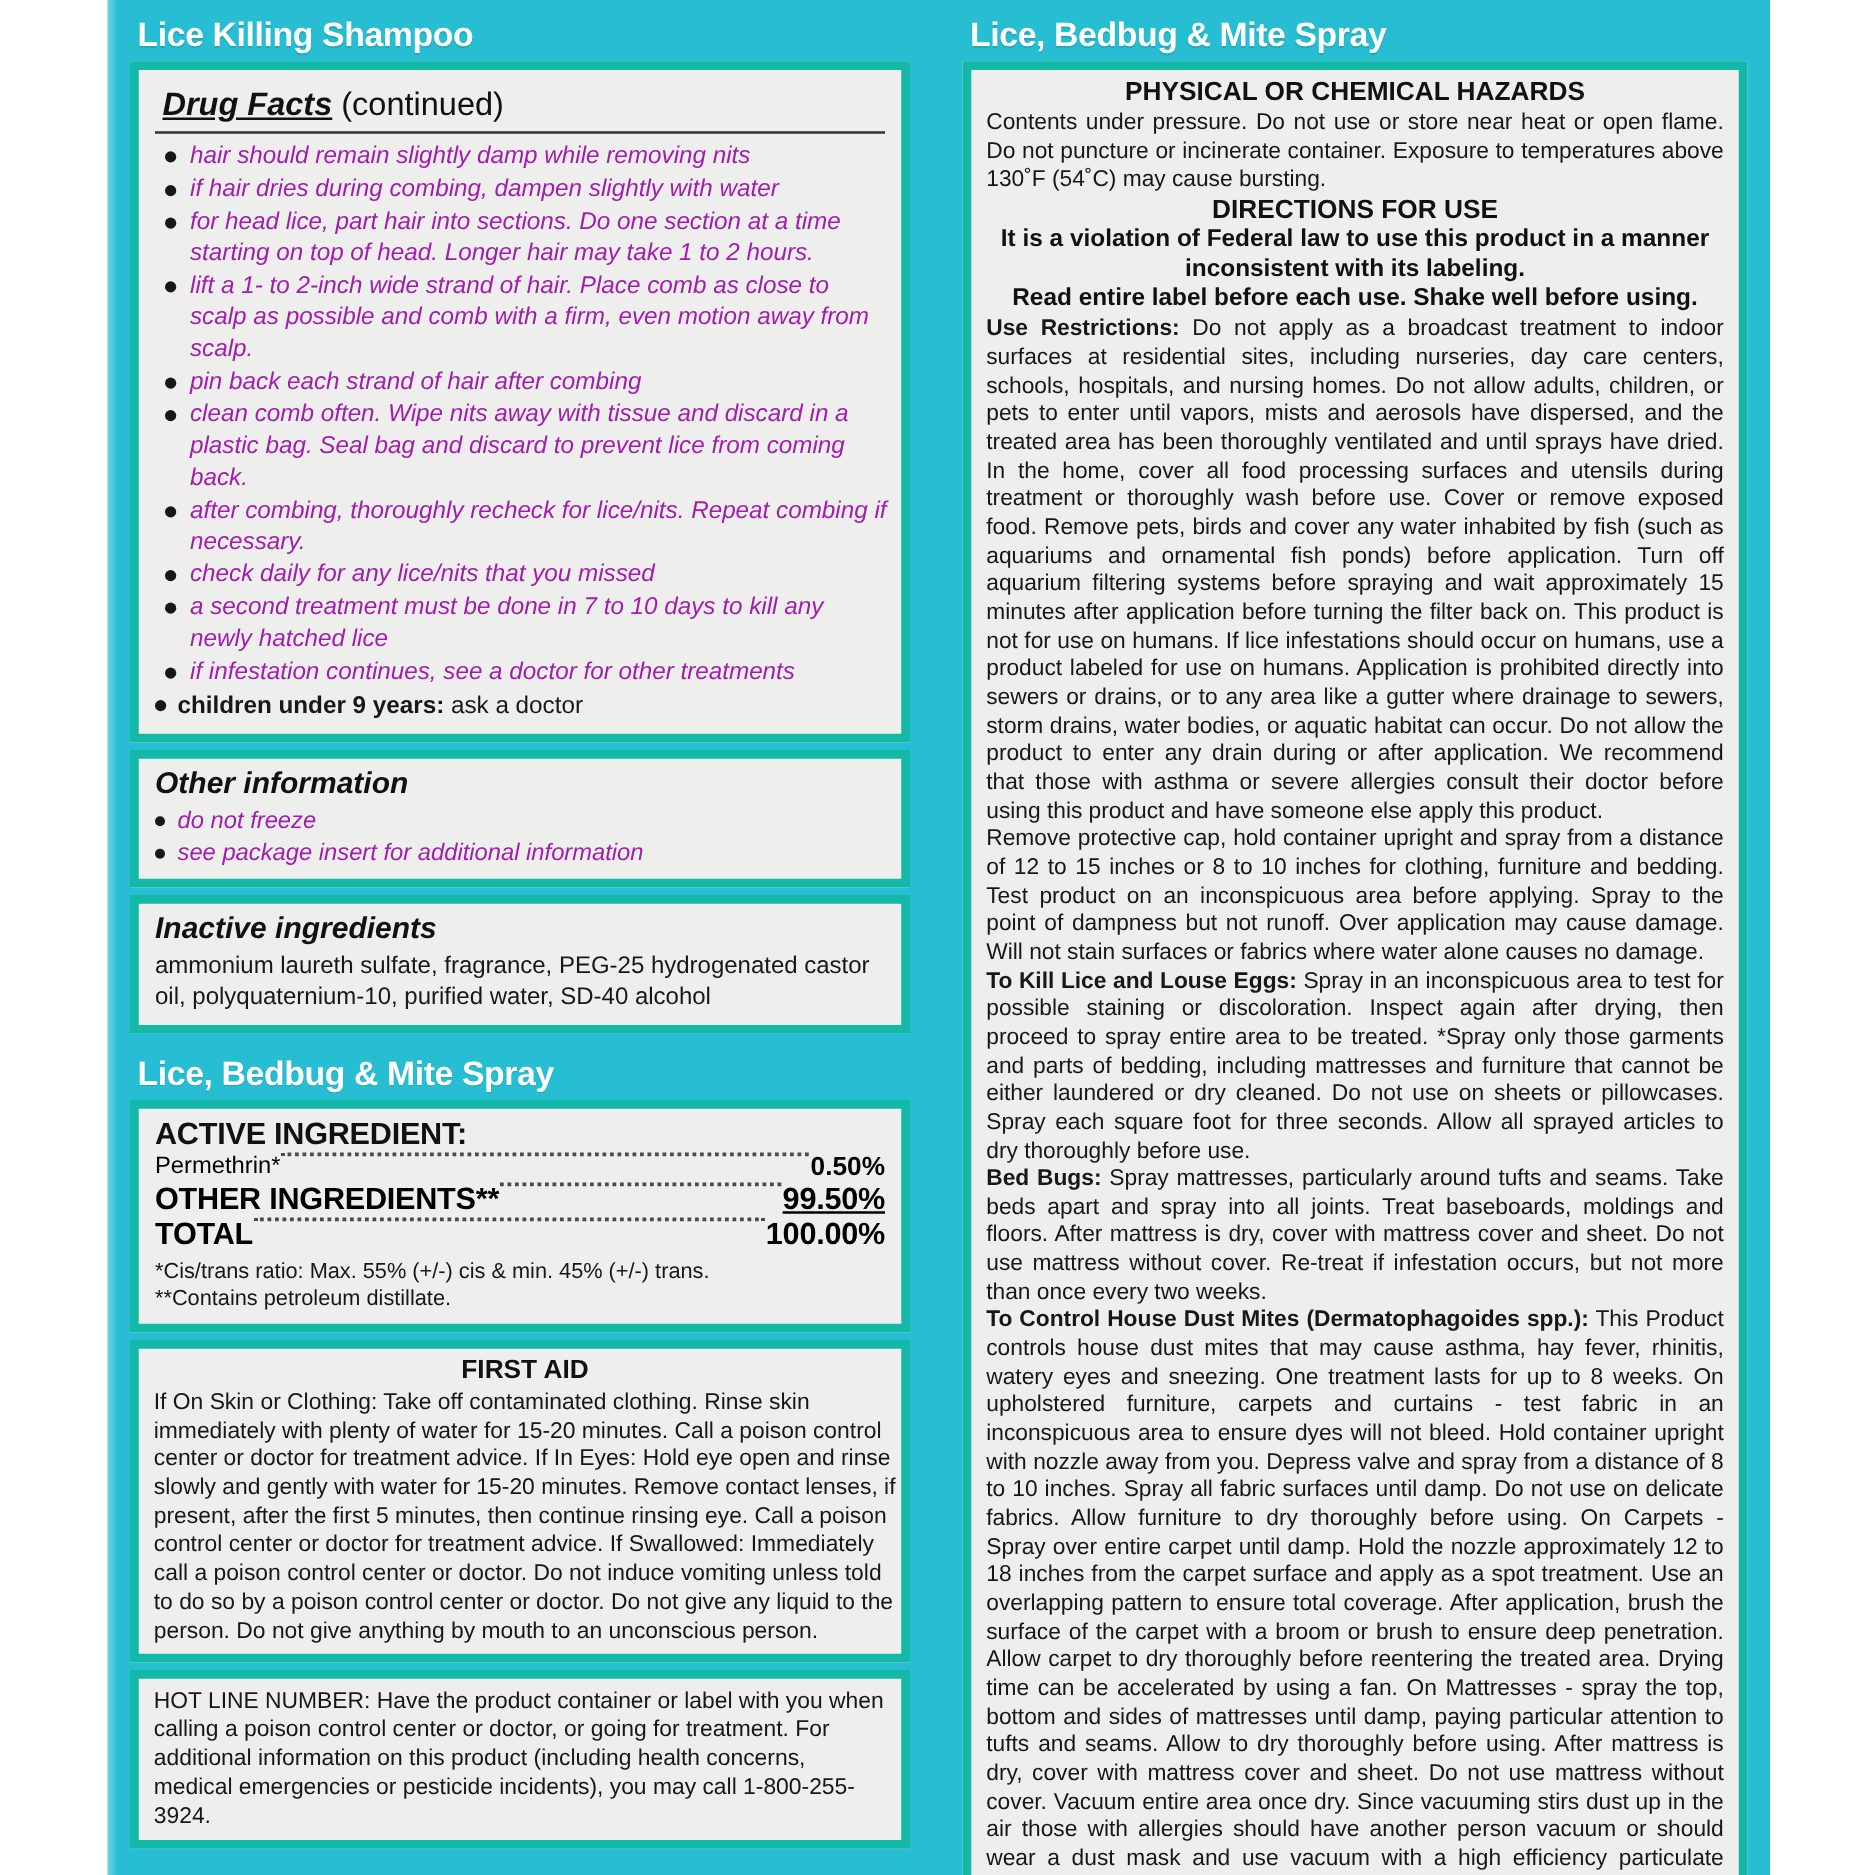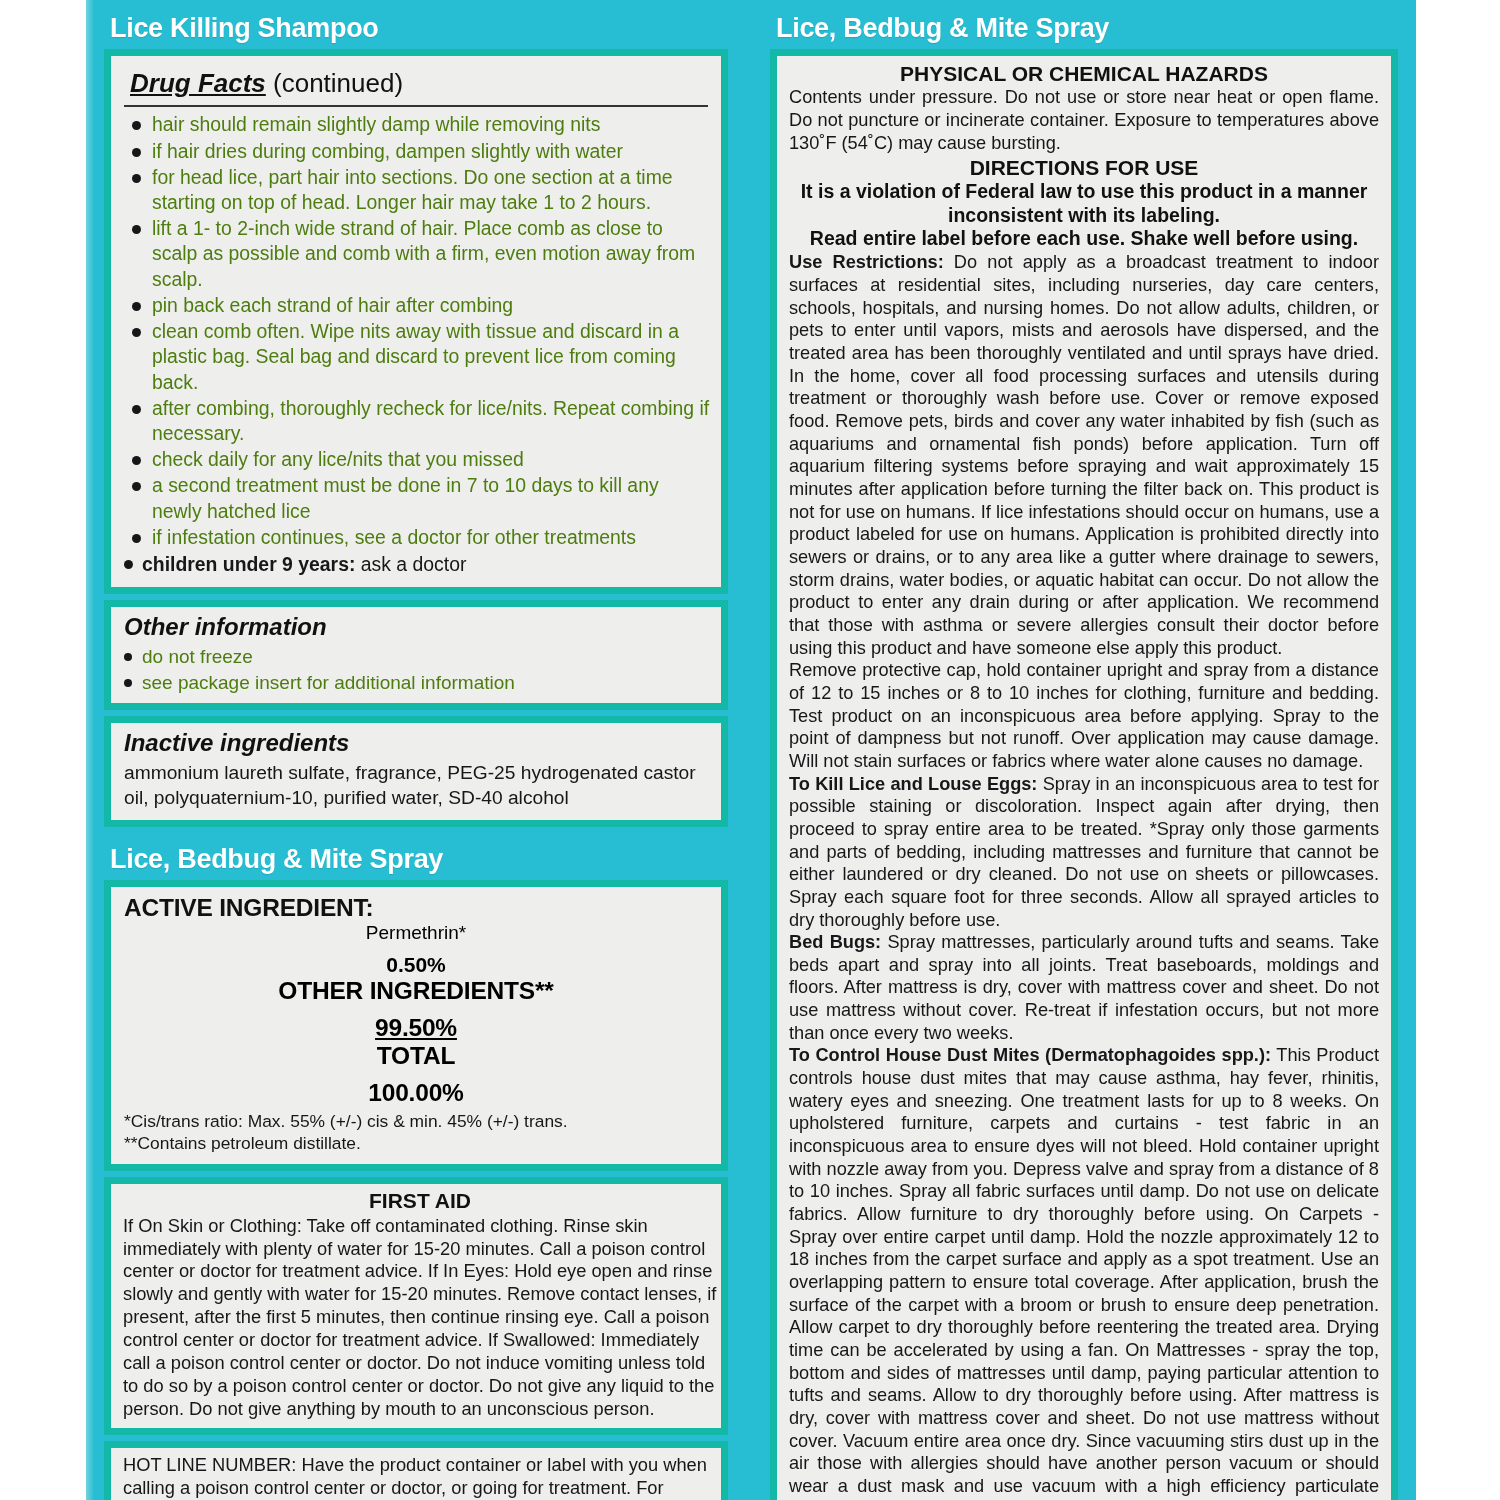--- a/index.html
+++ b/index.html
@@ -62,22 +62,23 @@
   }
   .drugfacts-hd i { font-weight: bold; font-style: italic; text-decoration: underline; }
   .drugfacts-hd span { font-style: normal; font-weight: normal; }
 
   ul.bul { list-style: none; margin: 0; padding: 0; }
   ul.bul li {
     position: relative;
     padding-left: 30px;
     font-size: 19.4px;
     line-height: 1.30;
-    color: #4d7c0f;
+    color: #a21caf;
     margin-bottom: 1px;
+    font-style: italic;
   }
   ul.bul li:before {
     content: "";
     position: absolute; left: 10px; top: 9px;
     width: 9px; height: 9px; border-radius: 50%;
     background: #17171a;
   }
   ul.bul.tight li { padding-left: 20px; font-size: 19px; line-height:1.28; }
   ul.bul.tight li:before { left: 2px; top: 8px; width: 8px; height: 8px; }
   .last-bullet {
@@ -96,21 +97,21 @@
 
   .ital-hd {
     font-style: italic; font-weight: bold;
     font-size: 24px; color: #111;
     margin: 1px 0 4px 2px;
   }
   .body-sm { font-size: 19.2px; line-height: 1.3; color: #17171a; margin-left: 2px; }
 
   
   .ing-hd { font-weight: bold; font-size: 24.5px; color: #111; letter-spacing: -0.2px; }
-  .ing-row { display: flex; align-items: center; width: 100%; flex-direction: column; }
+  .ing-row { display: flex; align-items: flex-start; width: 100%; }
   .ing-row .lbl { white-space: nowrap; }
   .ing-row .dots {
     flex: 1 1 auto;
     border-bottom: 3px dotted #4a4a4a;
     margin: 0 1px 6px 1px;
     height: 1px;
   }
   .ing-row .val { white-space: nowrap; font-weight: bold; }
   .r-perm .lbl { font-size: 19px; }
   .r-perm .val { font-size: 21px; }

